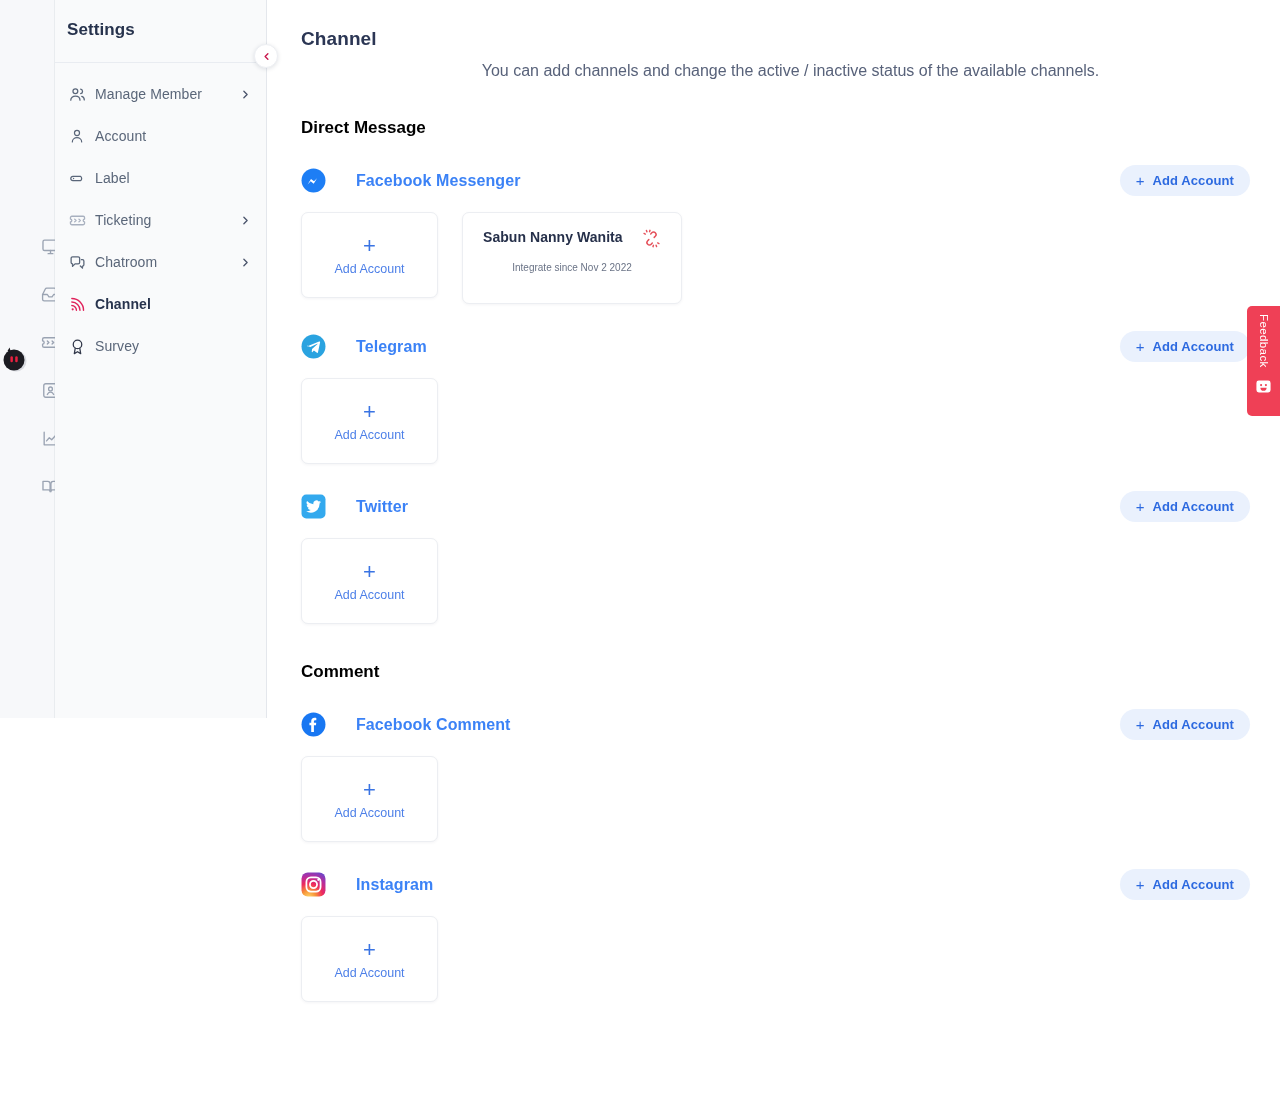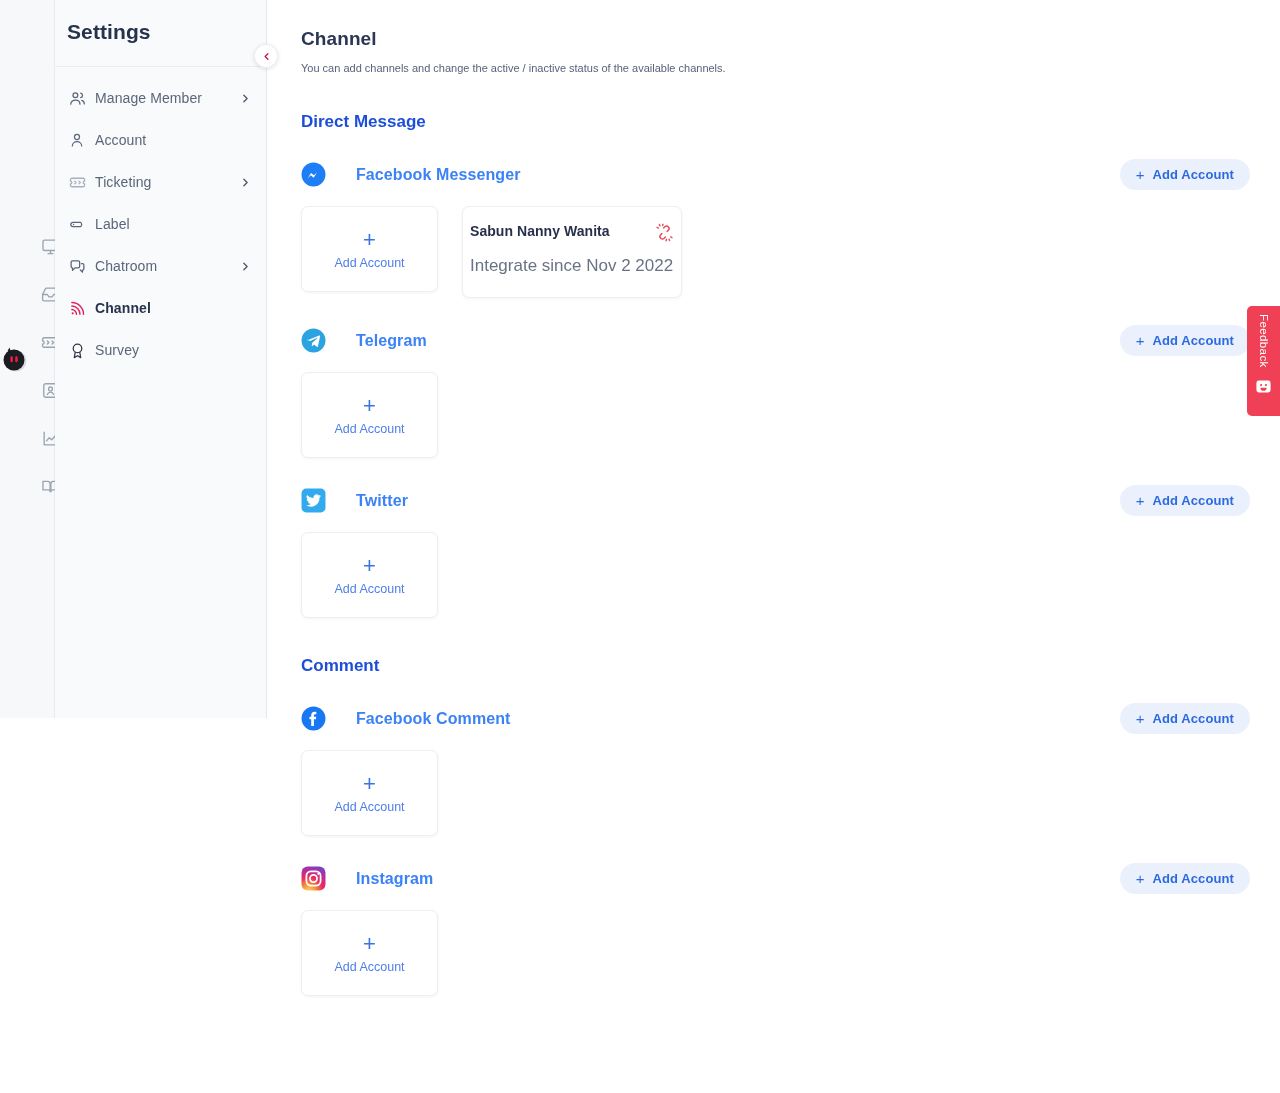--- a/index.html
+++ b/index.html
@@ -52,21 +52,21 @@
 
   
   .sidebar {
     width: 212px; height: 718px;
     background: #f9fafb;
     border-right: 1px solid #e4e7ec;
     flex: 0 0 212px;
     position: relative;
   }
   .sidebar-title {
-    font-size: 21px; font-weight: bold; color: #27334d;
+    font-size: 17px; font-weight: bold; color: #27334d;
     padding: 20px 0 0 12px; letter-spacing: .1px;
   }
   .sidebar-sep { height: 1px; background: #e9ecf1; margin: 22px 0 0 0; }
   .nav { padding-top: 10px; }
   .nav-item {
     display: flex; align-items: center;
     height: 42px; padding: 0 14px 0 14px;
     cursor: pointer; position: relative;
   }
   .nav-ico { width: 26px; display: flex; align-items: center; }
@@ -83,22 +83,22 @@
     cursor: pointer; z-index: 30;
   }
 
   
   .main {
     flex: 1; height: 1093px; background: #fff;
     padding: 28px 0 0 34px;
     overflow: hidden;
   }
   .page-title { font-size: 19px; font-weight: bold; color: #2b3654; letter-spacing: .1px; }
-  .page-sub { font-size: 11px; color: #58627a; margin-top: 12px; }
-  .section-title { font-size: 17px; font-weight: bold; color: #1d4ed8; margin-top: 38px; }
+  .page-sub { font-size: 16px; color: #58627a; margin-top: 12px; text-align: center; }
+  .section-title { font-size: 17px; font-weight: bold; color: #000000; margin-top: 38px; }
 
   .chan-head {
     display: flex; align-items: center;
     margin-top: 27px; padding-right: 30px;
   }
   .chan-ico { width: 25px; height: 25px; flex: 0 0 25px; display:flex; }
   .chan-name { font-size: 16px; color: #3b82f6; font-weight: bold; margin-left: 30px; letter-spacing: .1px; }
   .add-pill {
     margin-left: auto;
     background: #eaf1fd; color: #2d6ae0;
@@ -118,26 +118,26 @@
     display: flex; flex-direction: column; align-items: center; justify-content: center;
     gap: 5px; cursor: pointer;
   }
   .add-card .plus-big { font-size: 22px; color: #3a74e3; line-height: 1; font-weight: 300; }
   .add-card .cap { font-size: 12.5px; color: #4e80e8; }
 
   .acct-card {
     width: 220px; height: 92px;
     background: #fff; border: 1px solid #eceef2; border-radius: 7px;
     box-shadow: 0 1px 3px rgba(30,40,70,.05);
-    padding: 16px 7px; cursor: pointer;
+    padding: 16px 20px; cursor: pointer;
   }
   .acct-top { display: flex; align-items: flex-start; }
   .acct-name { font-size: 14px; font-weight: bold; color: #26304a; letter-spacing: .05px; }
   .acct-unlink { margin-left: auto; display: flex; cursor: pointer; }
-  .acct-since { font-size: 17px; color: #6a7386; margin-top: 14px; }
+  .acct-since { font-size: 10px; color: #6a7386; margin-top: 14px; text-align: center; }
 
   
   .feedback {
     position: absolute; right: 0; top: 306px;
     width: 33px; height: 110px;
     background: #ef4056; border-radius: 5px 0 0 5px;
     display: flex; flex-direction: column; align-items: center;
     justify-content: flex-start; padding-top: 8px;
     cursor: pointer; z-index: 40;
   }
@@ -266,41 +266,41 @@
           <svg width="16" height="16" viewBox="0 0 24 24" fill="none" stroke="#5a6679" stroke-width="1.8" stroke-linecap="round" stroke-linejoin="round">
             <circle cx="12" cy="7.5" r="3.8"></circle>
               <path d="M5 21c0-4 3.2-6.5 7-6.5s7 2.5 7 6.5"></path>
           </svg>
         </span>
         <span class="nav-label">Account</span>
       </div>
 
       <div class="nav-item">
         <span class="nav-ico">
+          <svg width="17" height="17" viewBox="0 0 24 24" fill="none" stroke="#5a6679" stroke-width="1.8" stroke-linecap="round" stroke-linejoin="round">
+            <path d="M2.5 12a3 3 0 0 1 3-3h11a4 4 0 0 1 0 6h-11a3 3 0 0 1-3-3z"></path>
+              <circle cx="6.5" cy="12" r=".9" fill="#5a6679" stroke="none"></circle>
+          </svg>
+        </span>
+        <span class="nav-label">Label</span>
+      </div>
+
+      <div class="nav-item">
+        <span class="nav-ico">
           <svg width="17" height="17" viewBox="0 0 24 24" fill="none" stroke="#a8b0bf" stroke-width="1.8" stroke-linecap="round" stroke-linejoin="round">
             <path d="M2 8a2 2 0 0 1 2-2h16a2 2 0 0 1 2 2v2a2 2 0 0 0 0 4v2a2 2 0 0 1-2 2H4a2 2 0 0 1-2-2v-2a2 2 0 0 0 0-4V8z"></path>
               <path d="M8 10l2 2-2 2M14 10l2 2-2 2"></path>
           </svg>
         </span>
         <span class="nav-label">Ticketing</span>
         <span class="nav-caret">
           <svg width="13" height="13" viewBox="0 0 24 24" fill="none" stroke="#49536a" stroke-width="2.4" stroke-linecap="round" stroke-linejoin="round">
               <polyline points="9 18 15 12 9 6"></polyline>
             </svg>
         </span>
-      </div>
-
-      <div class="nav-item">
-        <span class="nav-ico">
-          <svg width="17" height="17" viewBox="0 0 24 24" fill="none" stroke="#5a6679" stroke-width="1.8" stroke-linecap="round" stroke-linejoin="round">
-            <path d="M2.5 12a3 3 0 0 1 3-3h11a4 4 0 0 1 0 6h-11a3 3 0 0 1-3-3z"></path>
-              <circle cx="6.5" cy="12" r=".9" fill="#5a6679" stroke="none"></circle>
-          </svg>
-        </span>
-        <span class="nav-label">Label</span>
       </div>
 
       <div class="nav-item">
         <span class="nav-ico">
           <svg width="17" height="17" viewBox="0 0 24 24" fill="none" stroke="#5a6679" stroke-width="1.8" stroke-linecap="round" stroke-linejoin="round">
             <path d="M13 4H5a2 2 0 0 0-2 2v6a2 2 0 0 0 2 2v3.5L8.5 14H13a2 2 0 0 0 2-2V6a2 2 0 0 0-2-2z"></path>
             <path d="M17.5 8H19a2 2 0 0 1 2 2v5a2 2 0 0 1-2 2v3l-3-3"></path>
           </svg>
         </span>
         <span class="nav-label">Chatroom</span>

